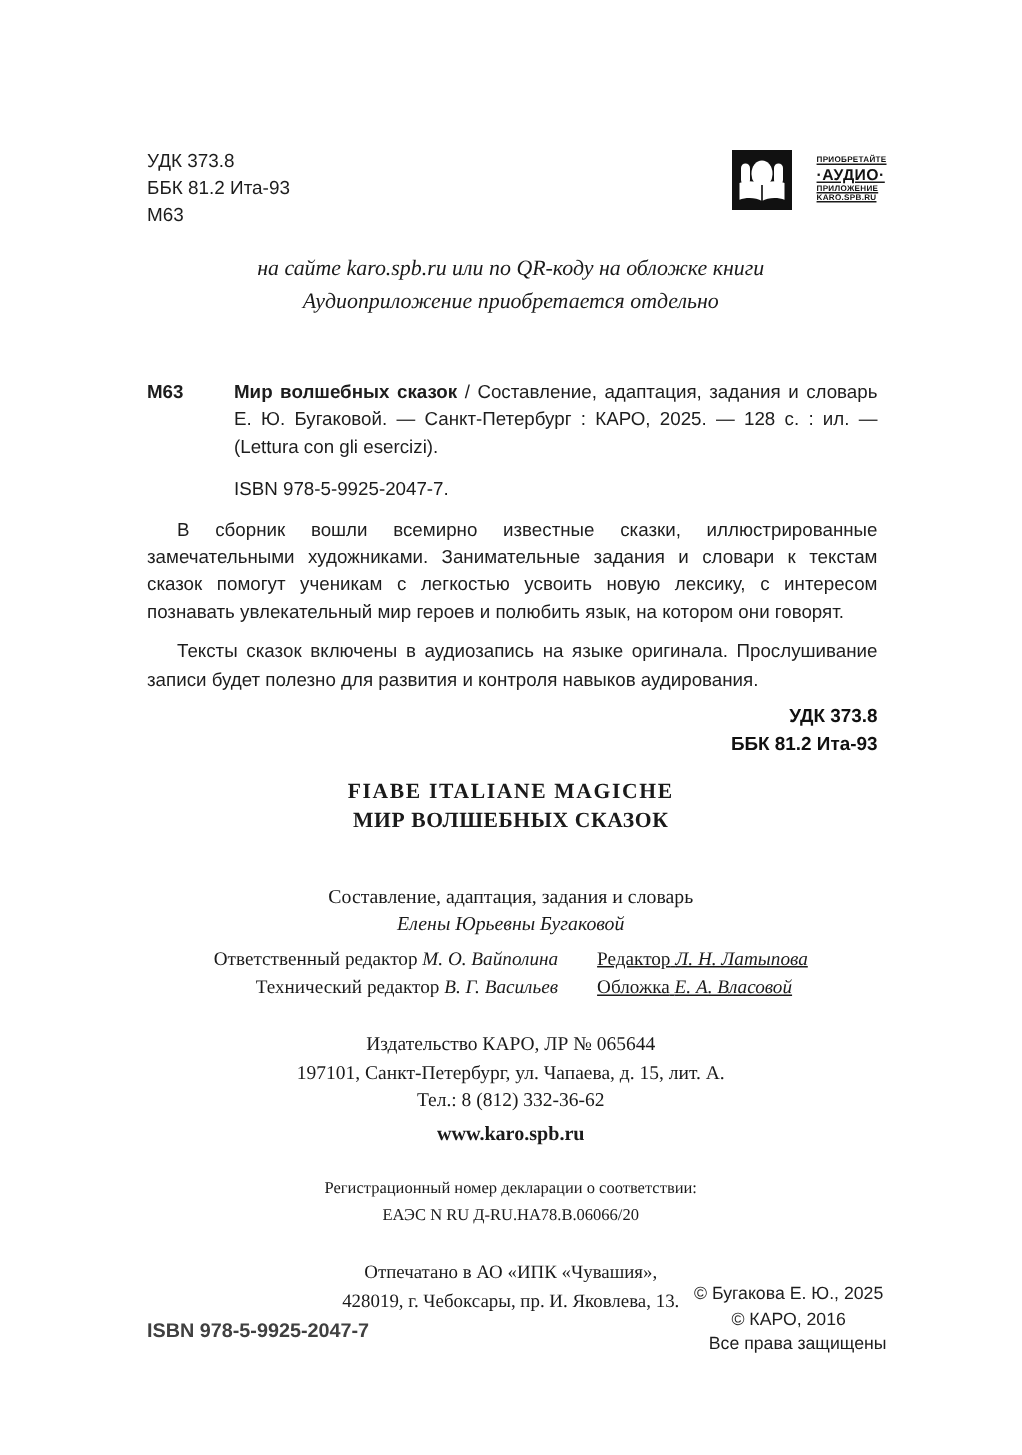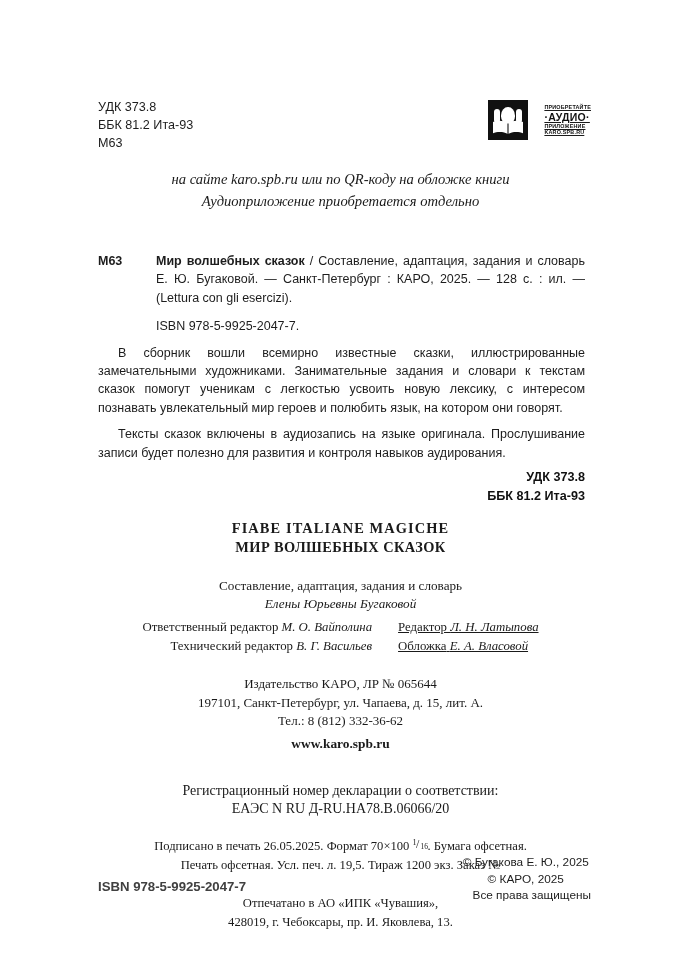--- a/index.html
+++ b/index.html
@@ -167,21 +167,21 @@
     text-align: center;
   }
   .title-block {
     font-weight: bold;
     font-size: 14.4px;
     line-height: 19px;
     letter-spacing: 0.4px;
   }
   .title-block .t1 { letter-spacing: 1.1px; }
   .credits {
-    margin-top: 20px;
+    margin-top: 32px;
     font-size: 13.2px;
     line-height: 18px;
   }
   .credits .it { font-style: italic; }
 
   .editors {
     margin-top: 5px;
     display: flex;
     justify-content: center;
     gap: 26px;
@@ -196,22 +196,22 @@
     margin-top: 20px;
     font-size: 13px;
     line-height: 18.5px;
   }
   .publisher .site {
     font-weight: bold;
     margin-top: 4px;
     font-size: 13.4px;
   }
   .declaration {
-    margin-top: 29px;
-    font-size: 14px;
+    margin-top: 18px;
+    font-size: 11px;
     line-height: 18px;
   }
   .printinfo {
     margin-top: 19px;
     font-size: 12.6px;
     line-height: 18.5px;
   }
   .frac {
     display: inline-block;
     position: relative;
@@ -341,33 +341,29 @@
       <div>197101, Санкт-Петербург, ул. Чапаева, д. 15, лит. А.</div>
       <div>Тел.: 8 (812) 332-36-62</div>
       <div class="site">www.karo.spb.ru</div>
     </div>
 
     <div class="declaration">
       <div>Регистрационный номер декларации о соответствии:</div>
       <div>ЕАЭС N RU Д-RU.НА78.В.06066/20</div>
     </div>
 
-    <div class="printinfo">
-      <div><span>Подписано в печать 26.05.2025. Формат 70×100 </span><span class="frac"><span class="num">1</span><span class="sl">/</span><span class="den">16</span></span><span>. Бумага офсетная.</span></div>
-      <div>Печать офсетная. Усл. печ. л. 19,5. Тираж 1200 экз. Заказ №</div>
-    </div>
 
     <div class="printer">
       <div>Отпечатано в АО «ИПК «Чувашия»,</div>
       <div>428019, г. Чебоксары, пр. И. Яковлева, 13.</div>
     </div>
 
   </div>
 
   <div class="copyright">
     <div>© Бугакова Е. Ю., 2025</div>
-    <div>© КАРО, 2025</div>
+    <div>© КАРО, 2016</div>
     <div class="rights">Все права защищены</div>
   </div>
 
   <div class="isbn-bottom">ISBN 978-5-9925-2047-7</div>
 
 </div>
 
 </body></html>

